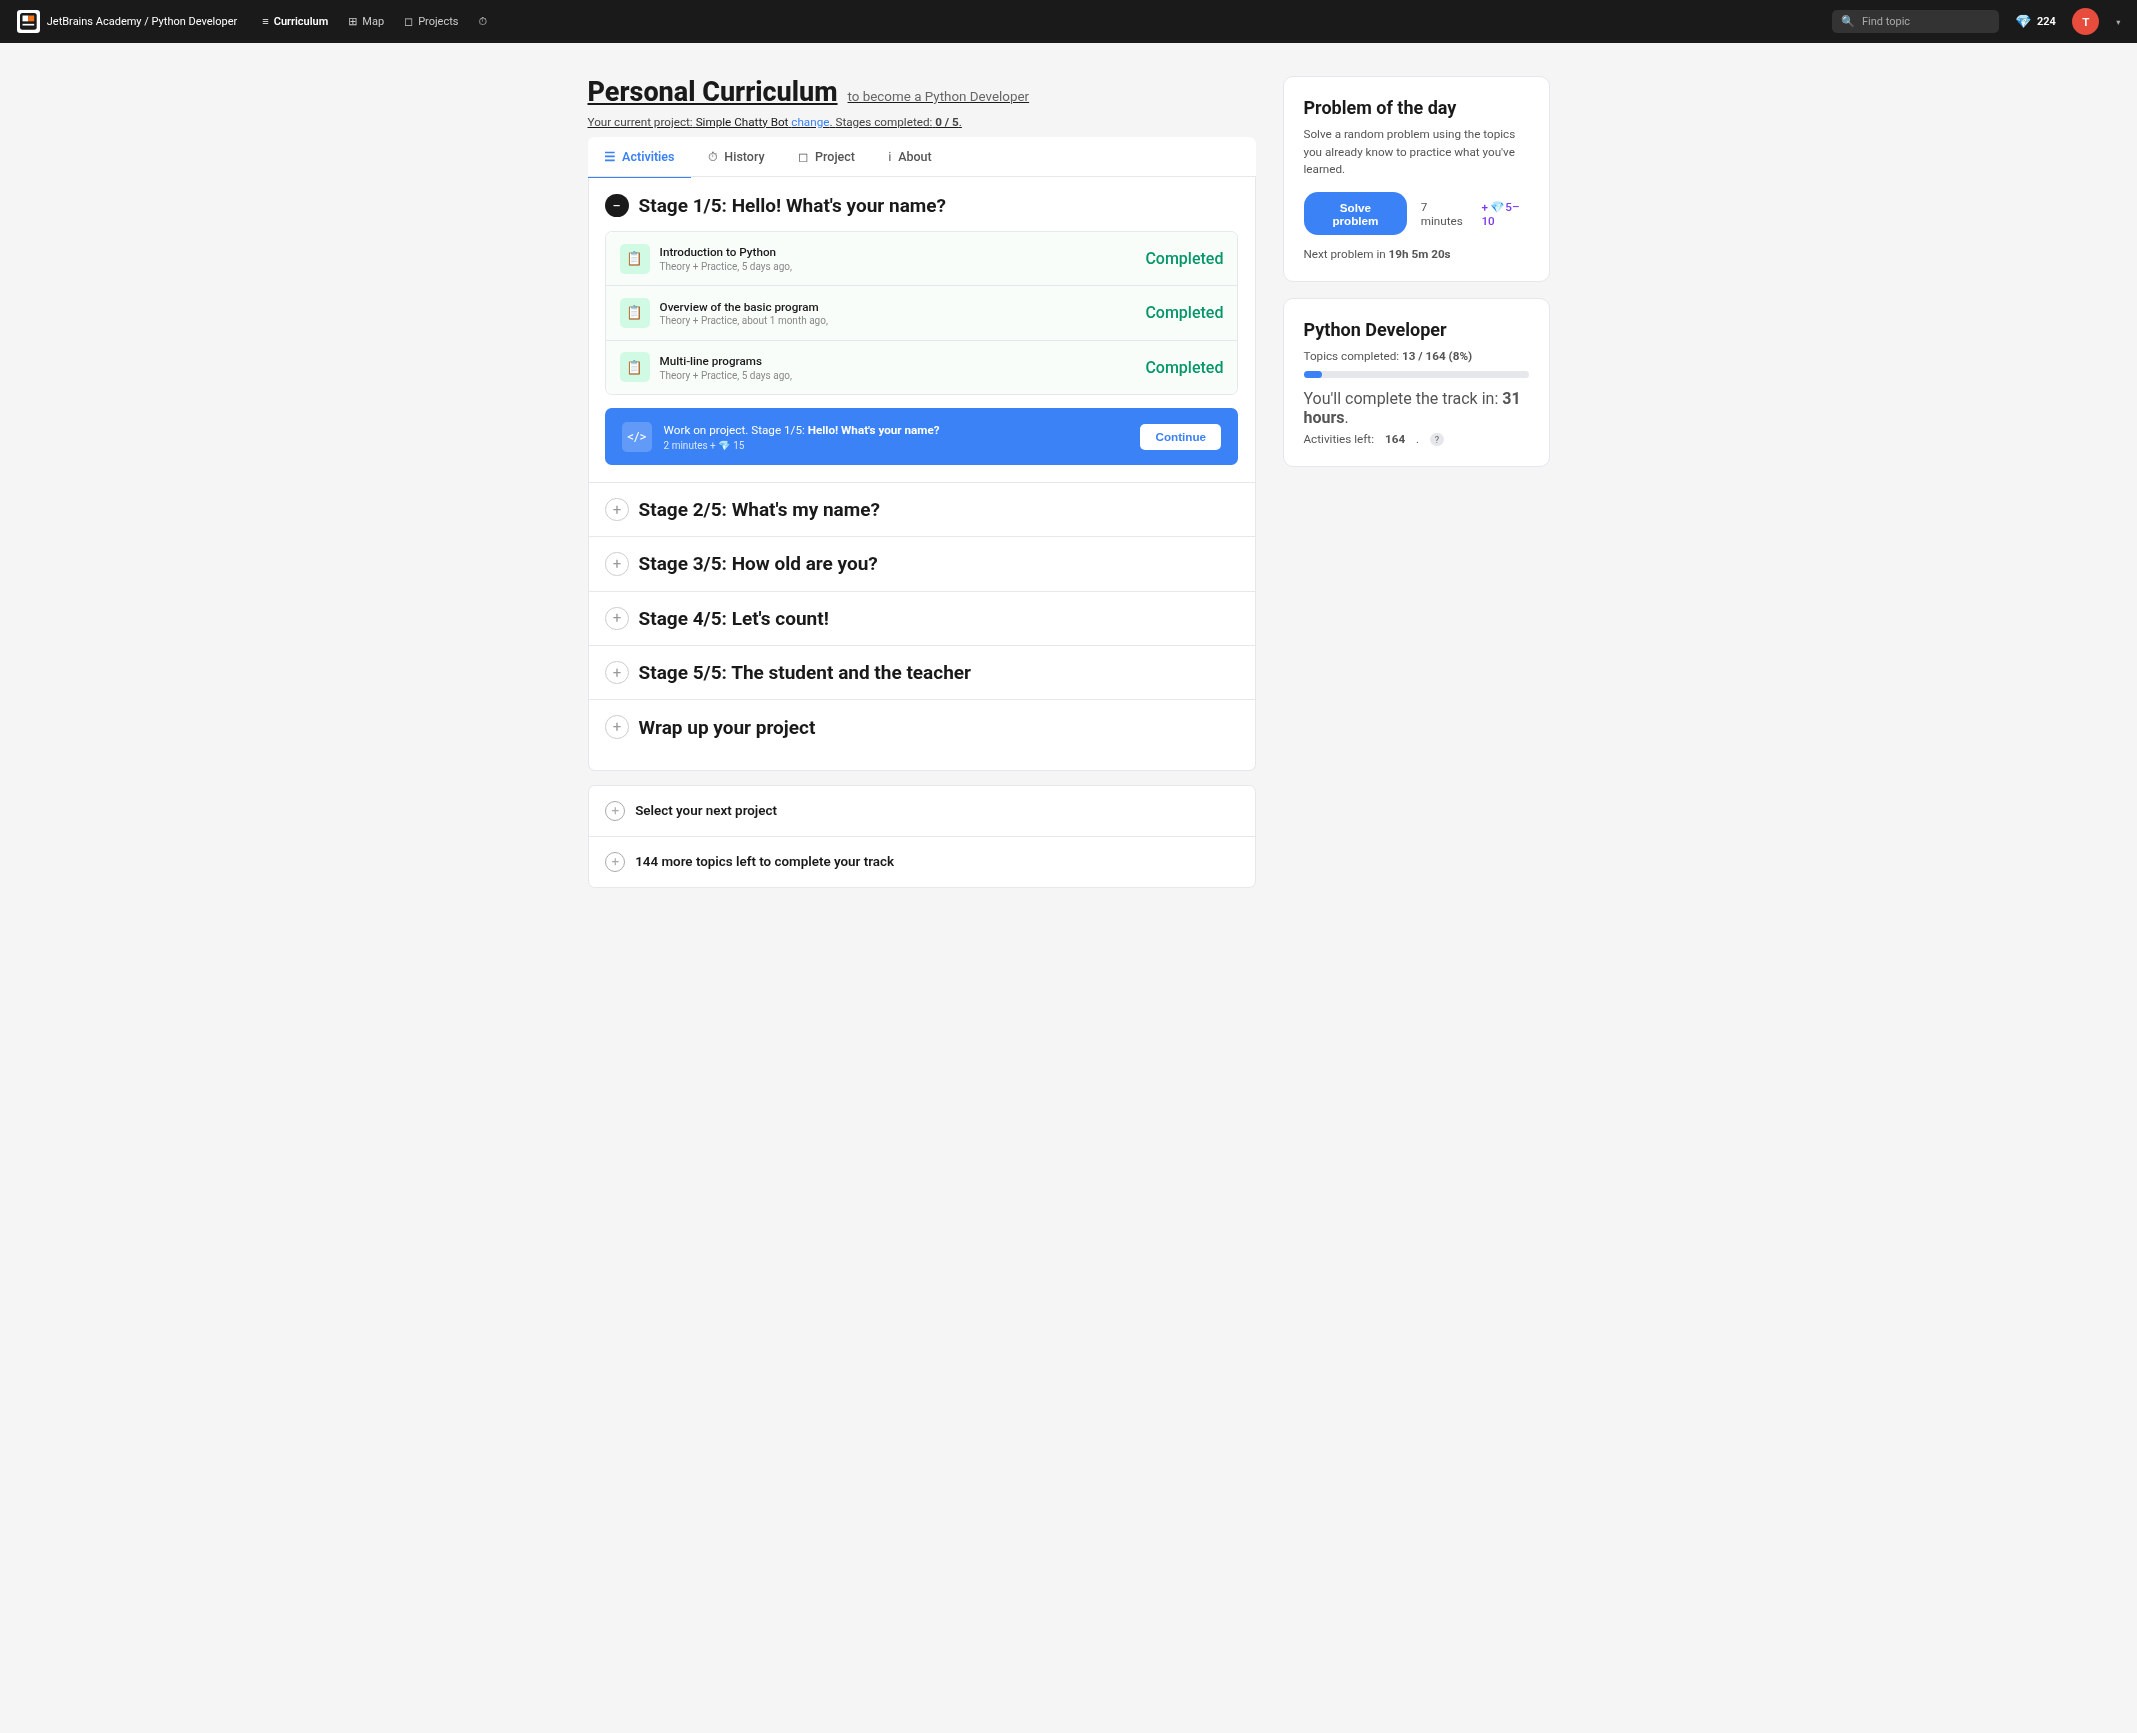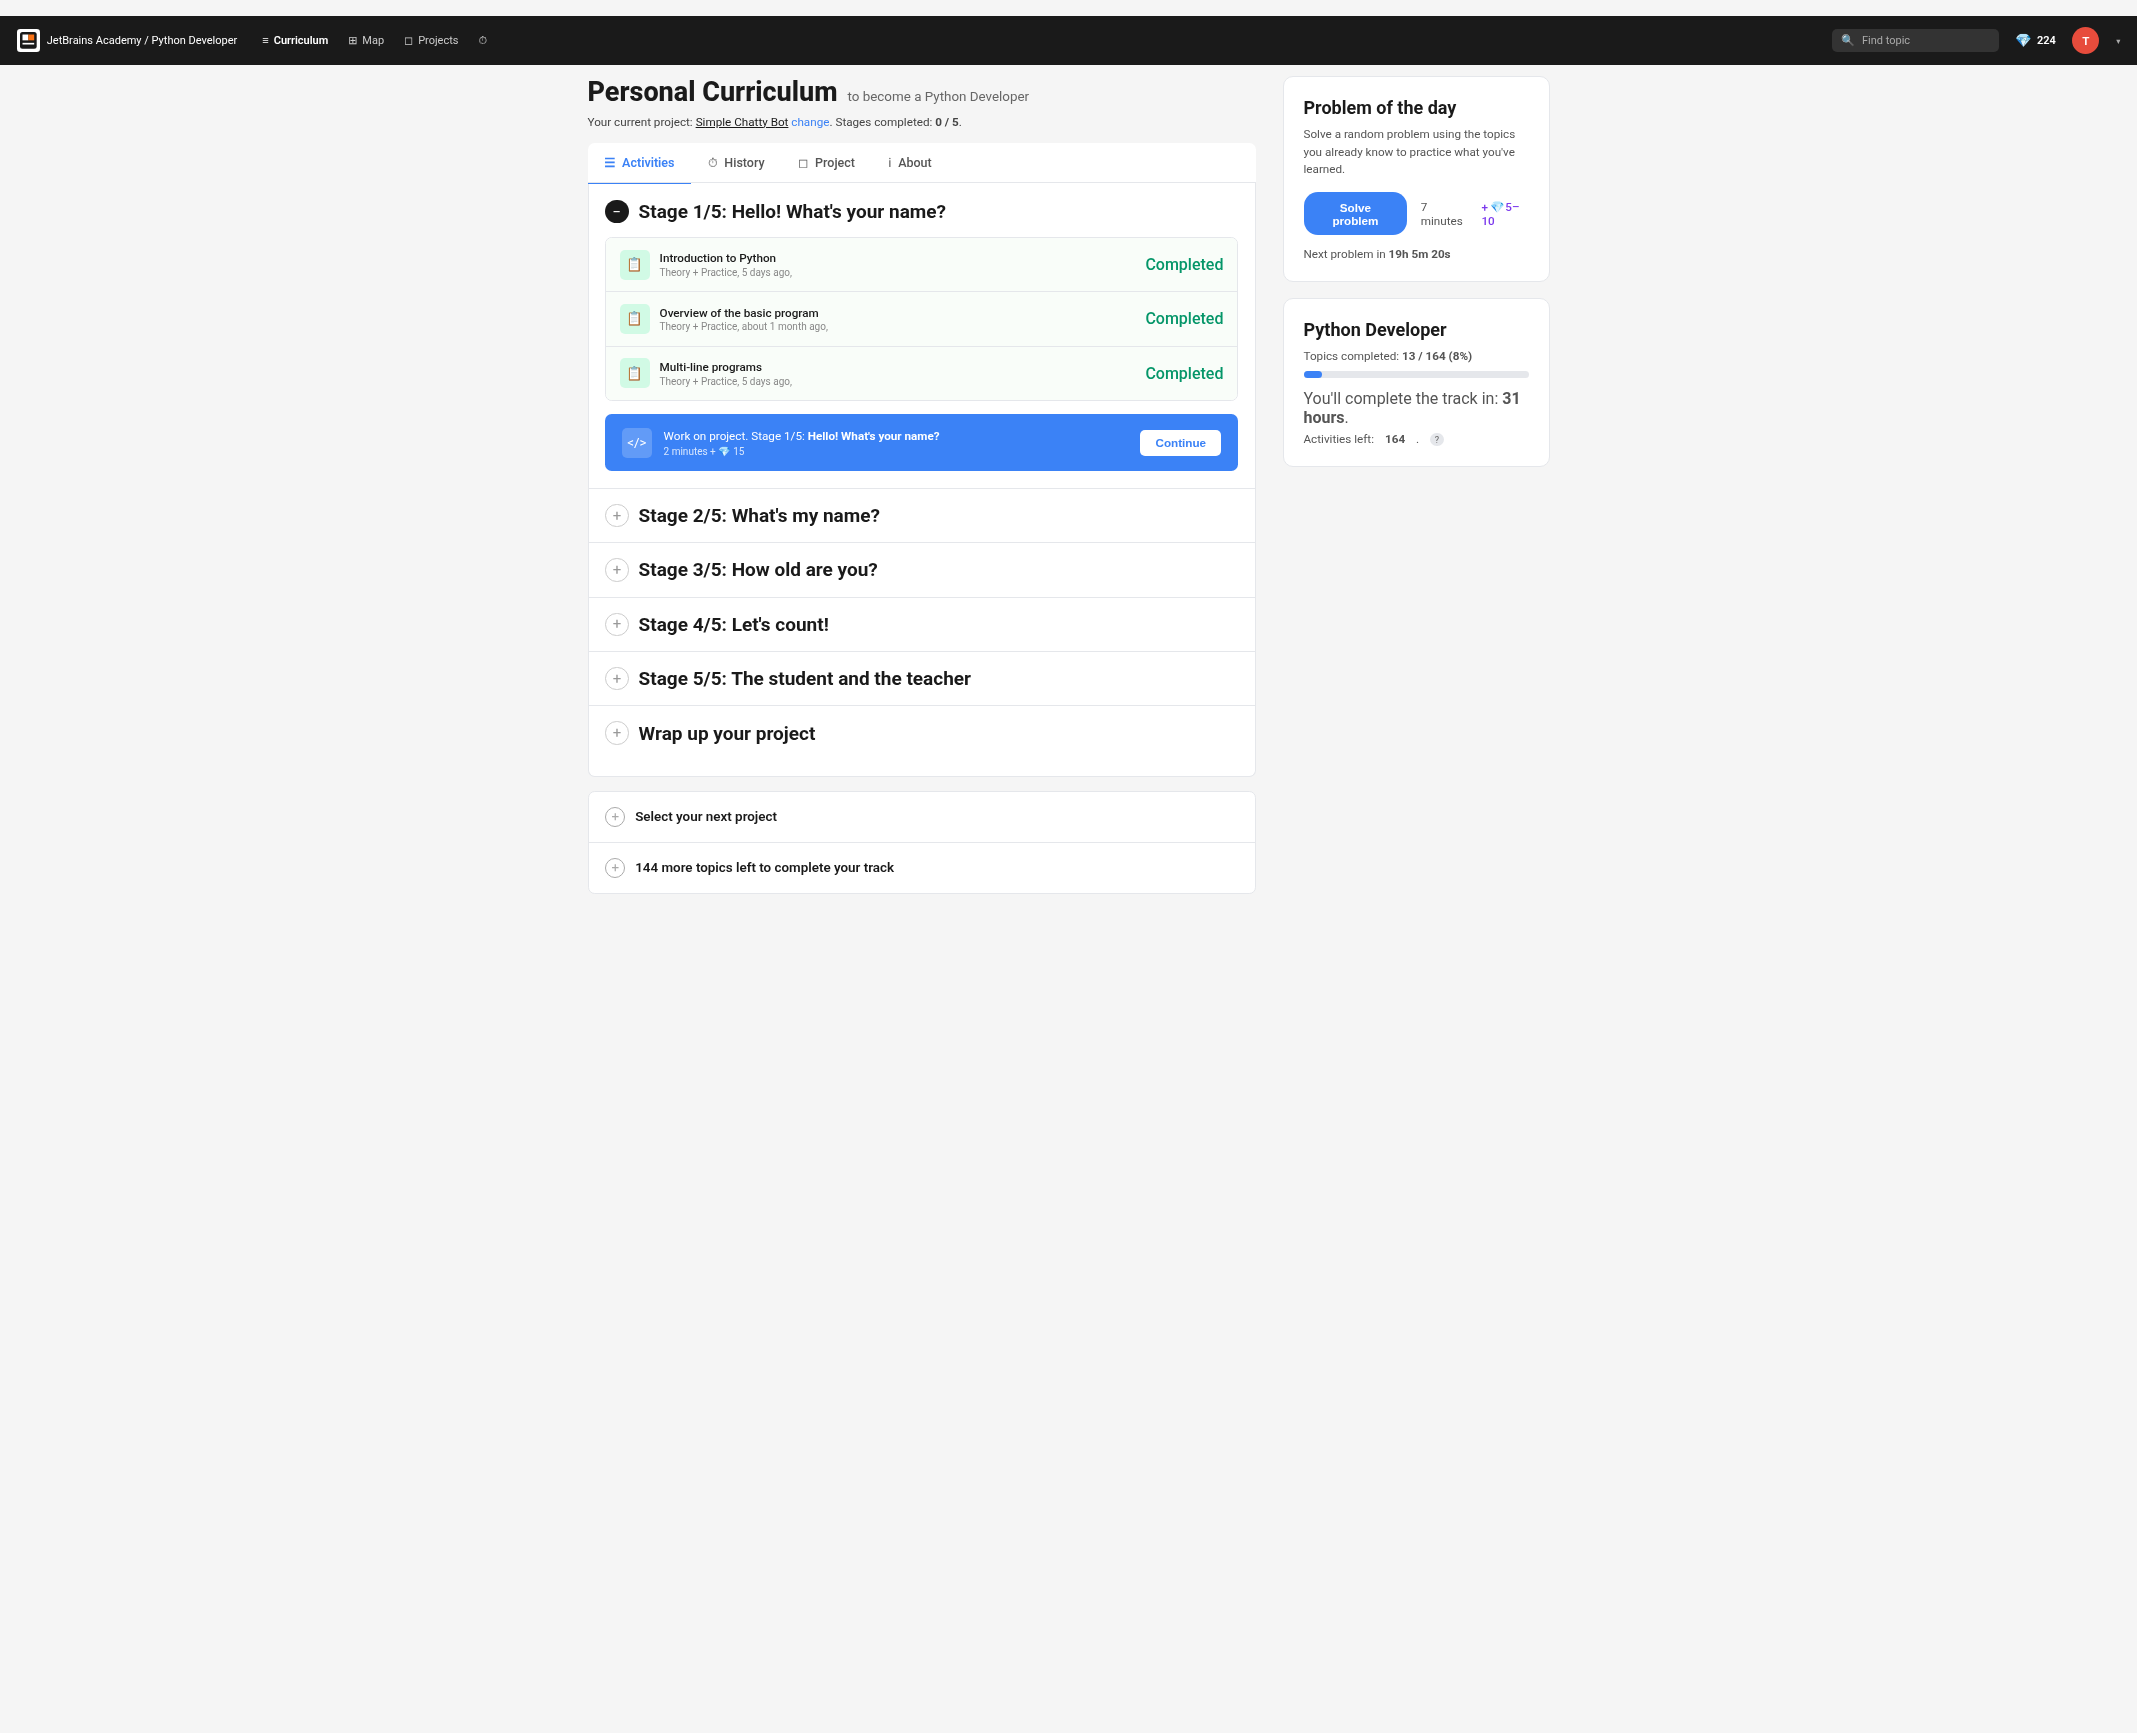--- a/index.html
+++ b/index.html
@@ -4,24 +4,24 @@
   <style>
     * { box-sizing: border-box; margin: 0; padding: 0; }
     body { font-family: -apple-system, BlinkMacSystemFont, 'Segoe UI', Roboto, sans-serif; background: #f5f5f5; color: #1a1a1a; }
 
     
     .navbar {
       background: #1a1a1a;
       display: flex;
       align-items: center;
       padding: 0 16.7px;
-      height: 49px;
+      height: 43px;
       gap: 16.7px;
       position: fixed;
-      top: 16px; left: 0; right: 0;
+      top: 0; left: 0; right: 0;
       z-index: 100;
     }
     .nav-logo {
       display: flex; align-items: center; gap: 6.7px;
       color: #fff; font-size: 11px; white-space: nowrap;
     }
     .nav-logo-icon {
       width: 23.4px; height: 23.4px; background: #fff; border-radius: 3.3px;
       display: flex; align-items: center; justify-content: center;
     }
@@ -54,21 +54,21 @@
     
     .page { padding-top: 43px; display: flex; justify-content: center; }
     .content-wrap {
       max-width: 1002px; width: 100%; padding: 33px 20px;
       display: flex; gap: 27px; align-items: flex-start;
     }
     .main-col { flex: 1; min-width: 0; }
     .side-col { width: 267px; flex-shrink: 0; }
 
     
-    .page-header { margin-bottom: 14px; }
+    .page-header { margin-bottom: 8px; text-decoration: underline; }
     .page-title-row { display: flex; align-items: baseline; gap: 10px; margin-bottom: 6.7px; }
     .page-title { font-size: 27px; font-weight: 800; color: #1a1a1a; }
     .page-subtitle { font-size: 13.4px; color: #666; }
     .page-meta { font-size: 11.7px; color: #444; }
     .page-meta a { color: #1a1a1a; text-decoration: underline; }
     .page-meta .change-link { color: #3b82f6; text-decoration: none; cursor: pointer; }
 
     
     .tabs {
       display: flex; border-bottom: 1.7px solid #e5e7eb;

